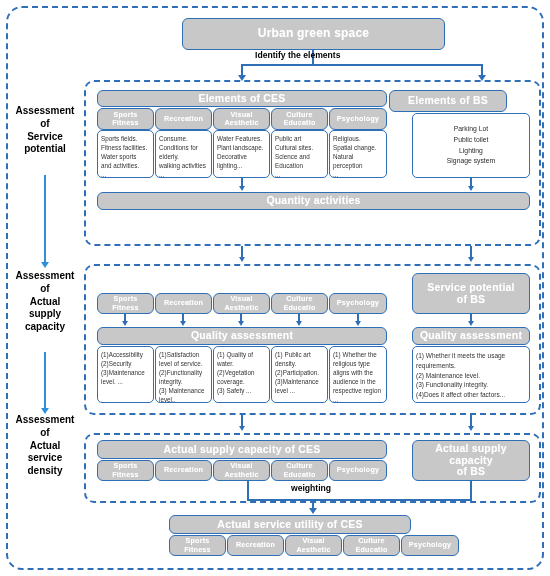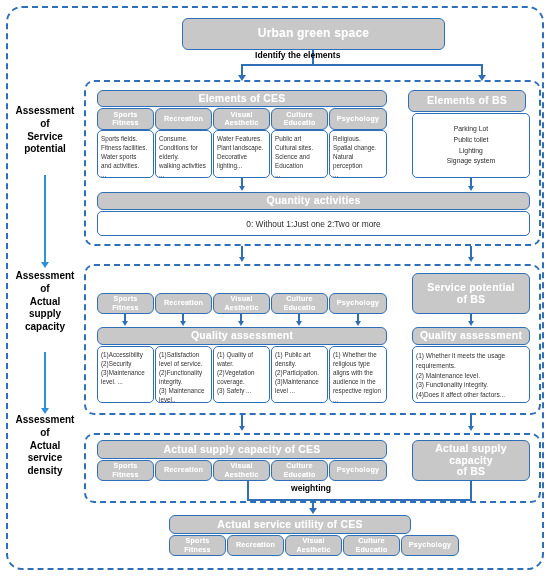--- a/index.html
+++ b/index.html
@@ -163,37 +163,36 @@
 Cultural sites.
 Science and
 Education
 ...</div>
   <div class="abs wbox detail" style="left:329px;top:130px;width:58px;height:48px;white-space:pre-line;">Religious.
 Spatial change.
 Natural
 perception
 ...</div>
 
-  <div class="abs gbox" style="left:408px;top:90px;width:118px;height:22px;font-size:10.5px;">
+  <div class="abs gbox" style="left:389px;top:90px;width:118px;height:22px;font-size:10.5px;">
     <span>Elements of BS</span>
   </div>
   <div class="abs wbox center" style="left:412px;top:113px;width:118px;height:65px;font-size:6.8px;line-height:1.55;white-space:pre-line;">Parking Lot
 Public toilet
 Lighting
 Signage system</div>
 
   <div class="abs ln vl" style="left:241px;top:178px;height:9px;"></div>
   <div class="abs thin-arrow-d" style="left:239px;top:186px;"></div>
   <div class="abs ln vl" style="left:470px;top:178px;height:9px;"></div>
   <div class="abs thin-arrow-d" style="left:468px;top:186px;"></div>
 
   <div class="abs gbox" style="left:97px;top:192px;width:433px;height:18px;font-size:10.5px;">
     <span>Quantity activities</span>
   </div>
-  <div class="abs wbox center" style="left:97px;top:211px;width:433px;height:25px;font-size:8.4px;">0: Without    1:Just one    2:Two or more</div>
 
   <div class="abs ln vl" style="left:241px;top:246px;height:12px;"></div>
   <div class="abs thin-arrow-d" style="left:239px;top:257px;"></div>
   <div class="abs ln vl" style="left:470px;top:246px;height:12px;"></div>
   <div class="abs thin-arrow-d" style="left:468px;top:257px;"></div>
 
   <div class="abs phase-frame" style="left:84px;top:264px;width:457px;height:151px;"></div>
 
   <div class="abs sidelabel" style="left:8px;top:270px;width:74px;">
     <div>Assessment</div>

